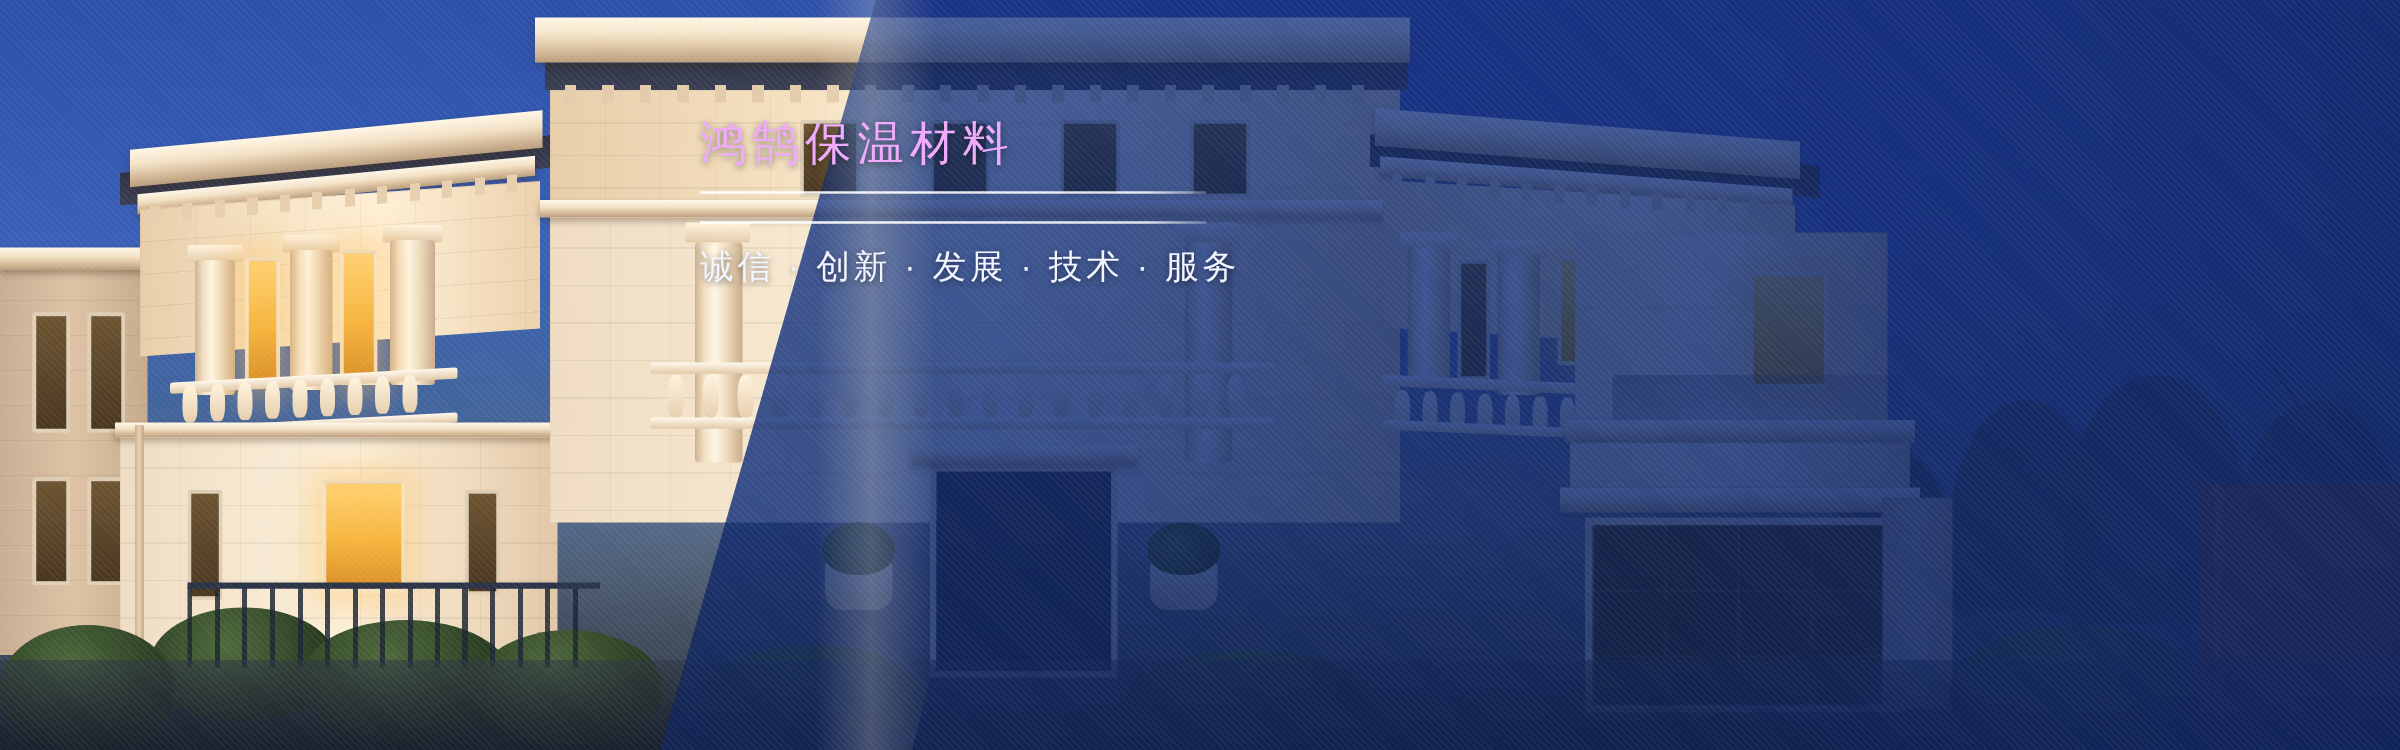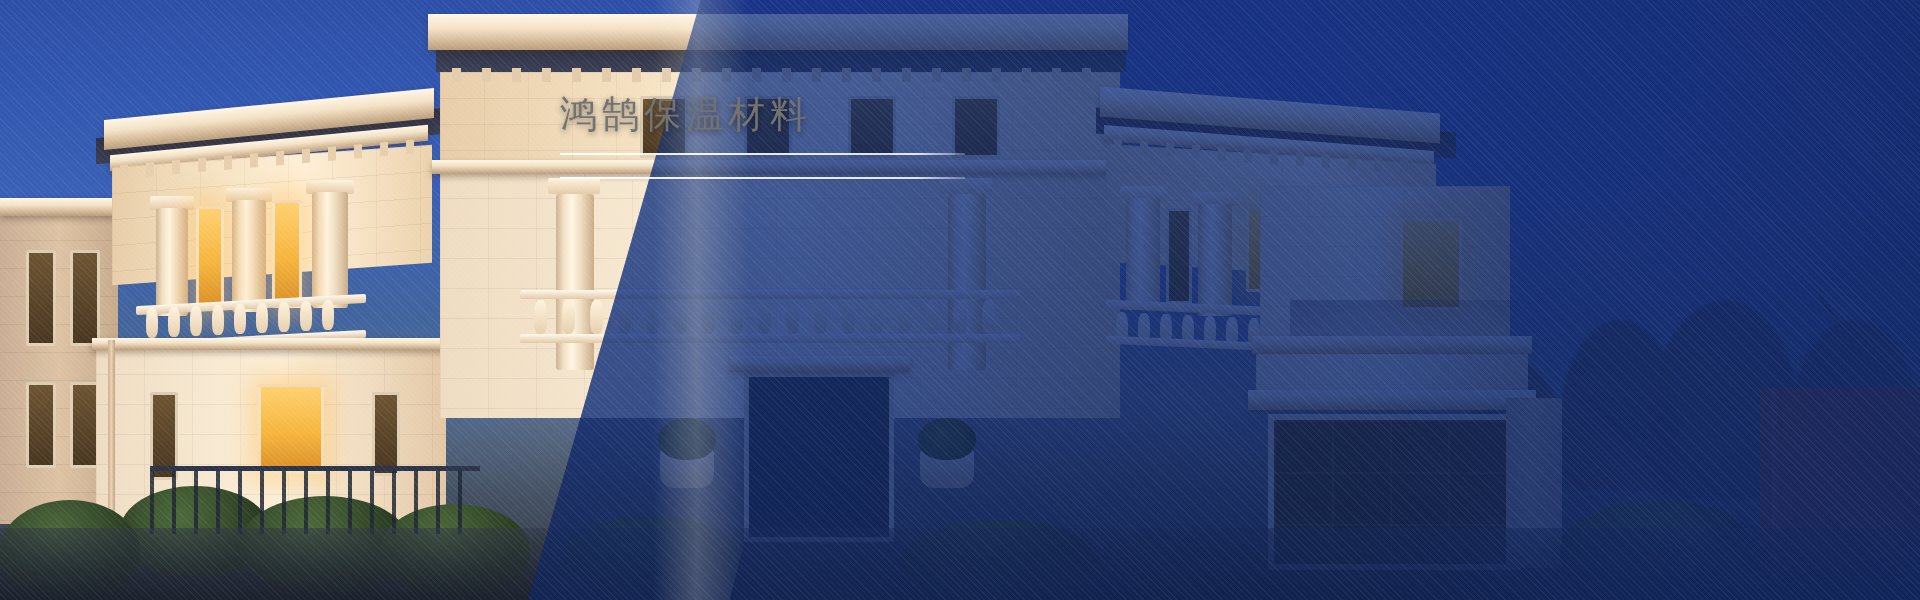--- a/index.html
+++ b/index.html
@@ -184,21 +184,21 @@
   
   .textblock{
     position:absolute;
     left:560px; top:95px;
     width:470px;
   }
   .brand{
     font-size:37px;
     line-height:1.1;
     letter-spacing:5px;
-    color:#737373;
+    color:#f0abfc;
     text-shadow:0 2px 6px rgba(0,0,0,0.45);
     white-space:nowrap;
   }
   .rule-top{
     margin-top:17px;
     height:2px;
     width:405px;
     background:linear-gradient(to right, rgba(255,255,255,0.95), rgba(255,255,255,0.85) 88%, rgba(255,255,255,0.25));
   }
   .headline{
@@ -412,15 +412,16 @@
 
   <div class="textblock">
 
     <div class="brand">鸿鹄保温材料</div>
 
     <div class="rule-top"></div>
 
 
     <div class="rule-bottom"></div>
 
+    <div class="tagline">诚信 · 创新 · 发展 · 技术 · 服务</div>
   </div>
 
 </div>
 
 </body></html>

